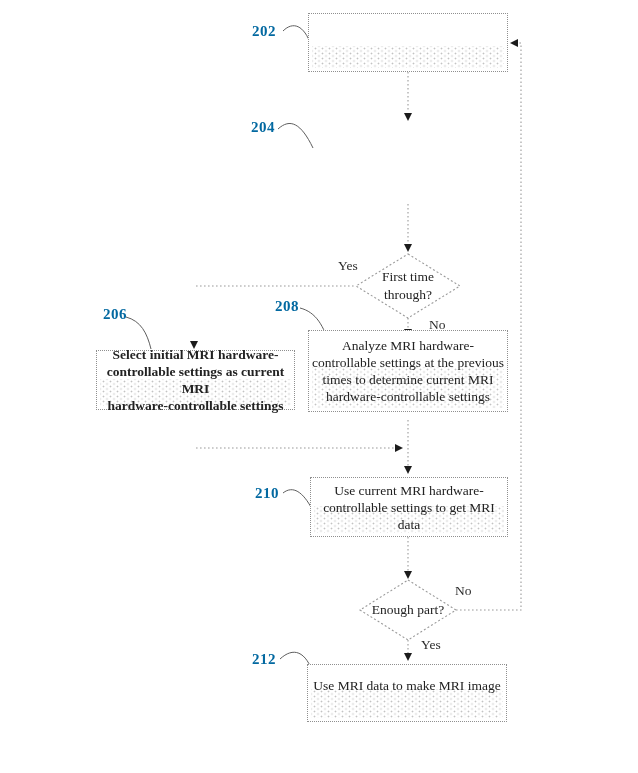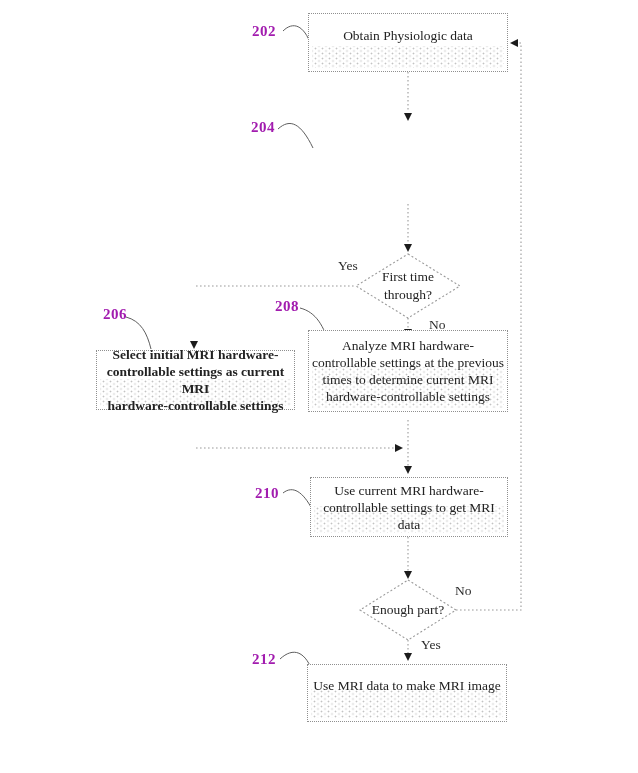--- a/index.html
+++ b/index.html
@@ -70,21 +70,21 @@
     white-space: pre-line;
     font-size: 13.5px;
     line-height: 18px;
     color: #222222;
   }
   .ref-label {
     position: absolute;
     font-weight: bold;
     font-size: 15px;
     letter-spacing: 0.5px;
-    color: #a21caf;
+    color: #0369a1;
   }
   .branch-label {
     position: absolute;
     font-size: 13.5px;
     color: #2a2a2a;
   }
 </style>
 </head>
 <body>
 
@@ -118,21 +118,20 @@
     <path class="squiggle" d="M283 31 C293 21 304 25 311 45"></path>
     <path class="squiggle" d="M278 129 C290 118 301 123 313 148"></path>
     <path class="squiggle" d="M126 317 C141 321 147 333 151 349"></path>
     <path class="squiggle" d="M300 308 C316 312 324 326 330 347"></path>
     <path class="squiggle" d="M283 493 C293 485 303 492 312 509"></path>
     <path class="squiggle" d="M280 659 C293 647 306 650 314 676"></path>
   </svg>
 
   <div class="box" style="left:308px; top:13px; width:200px; height:59px;">
     <div class="stipple" style="height:22px;"></div>
-    <div class="box-text" style="bottom:14px;">Obtain Physiologic data</div>
   </div>
 
 
   <div class="box" style="left:96px; top:350px; width:199px; height:60px;font-weight:bold;">
     <div class="stipple" style="height:27px;"></div>
     <div class="box-text">Select initial MRI hardware-
 controllable settings as current MRI
 hardware-controllable settings</div>
   </div>
 

